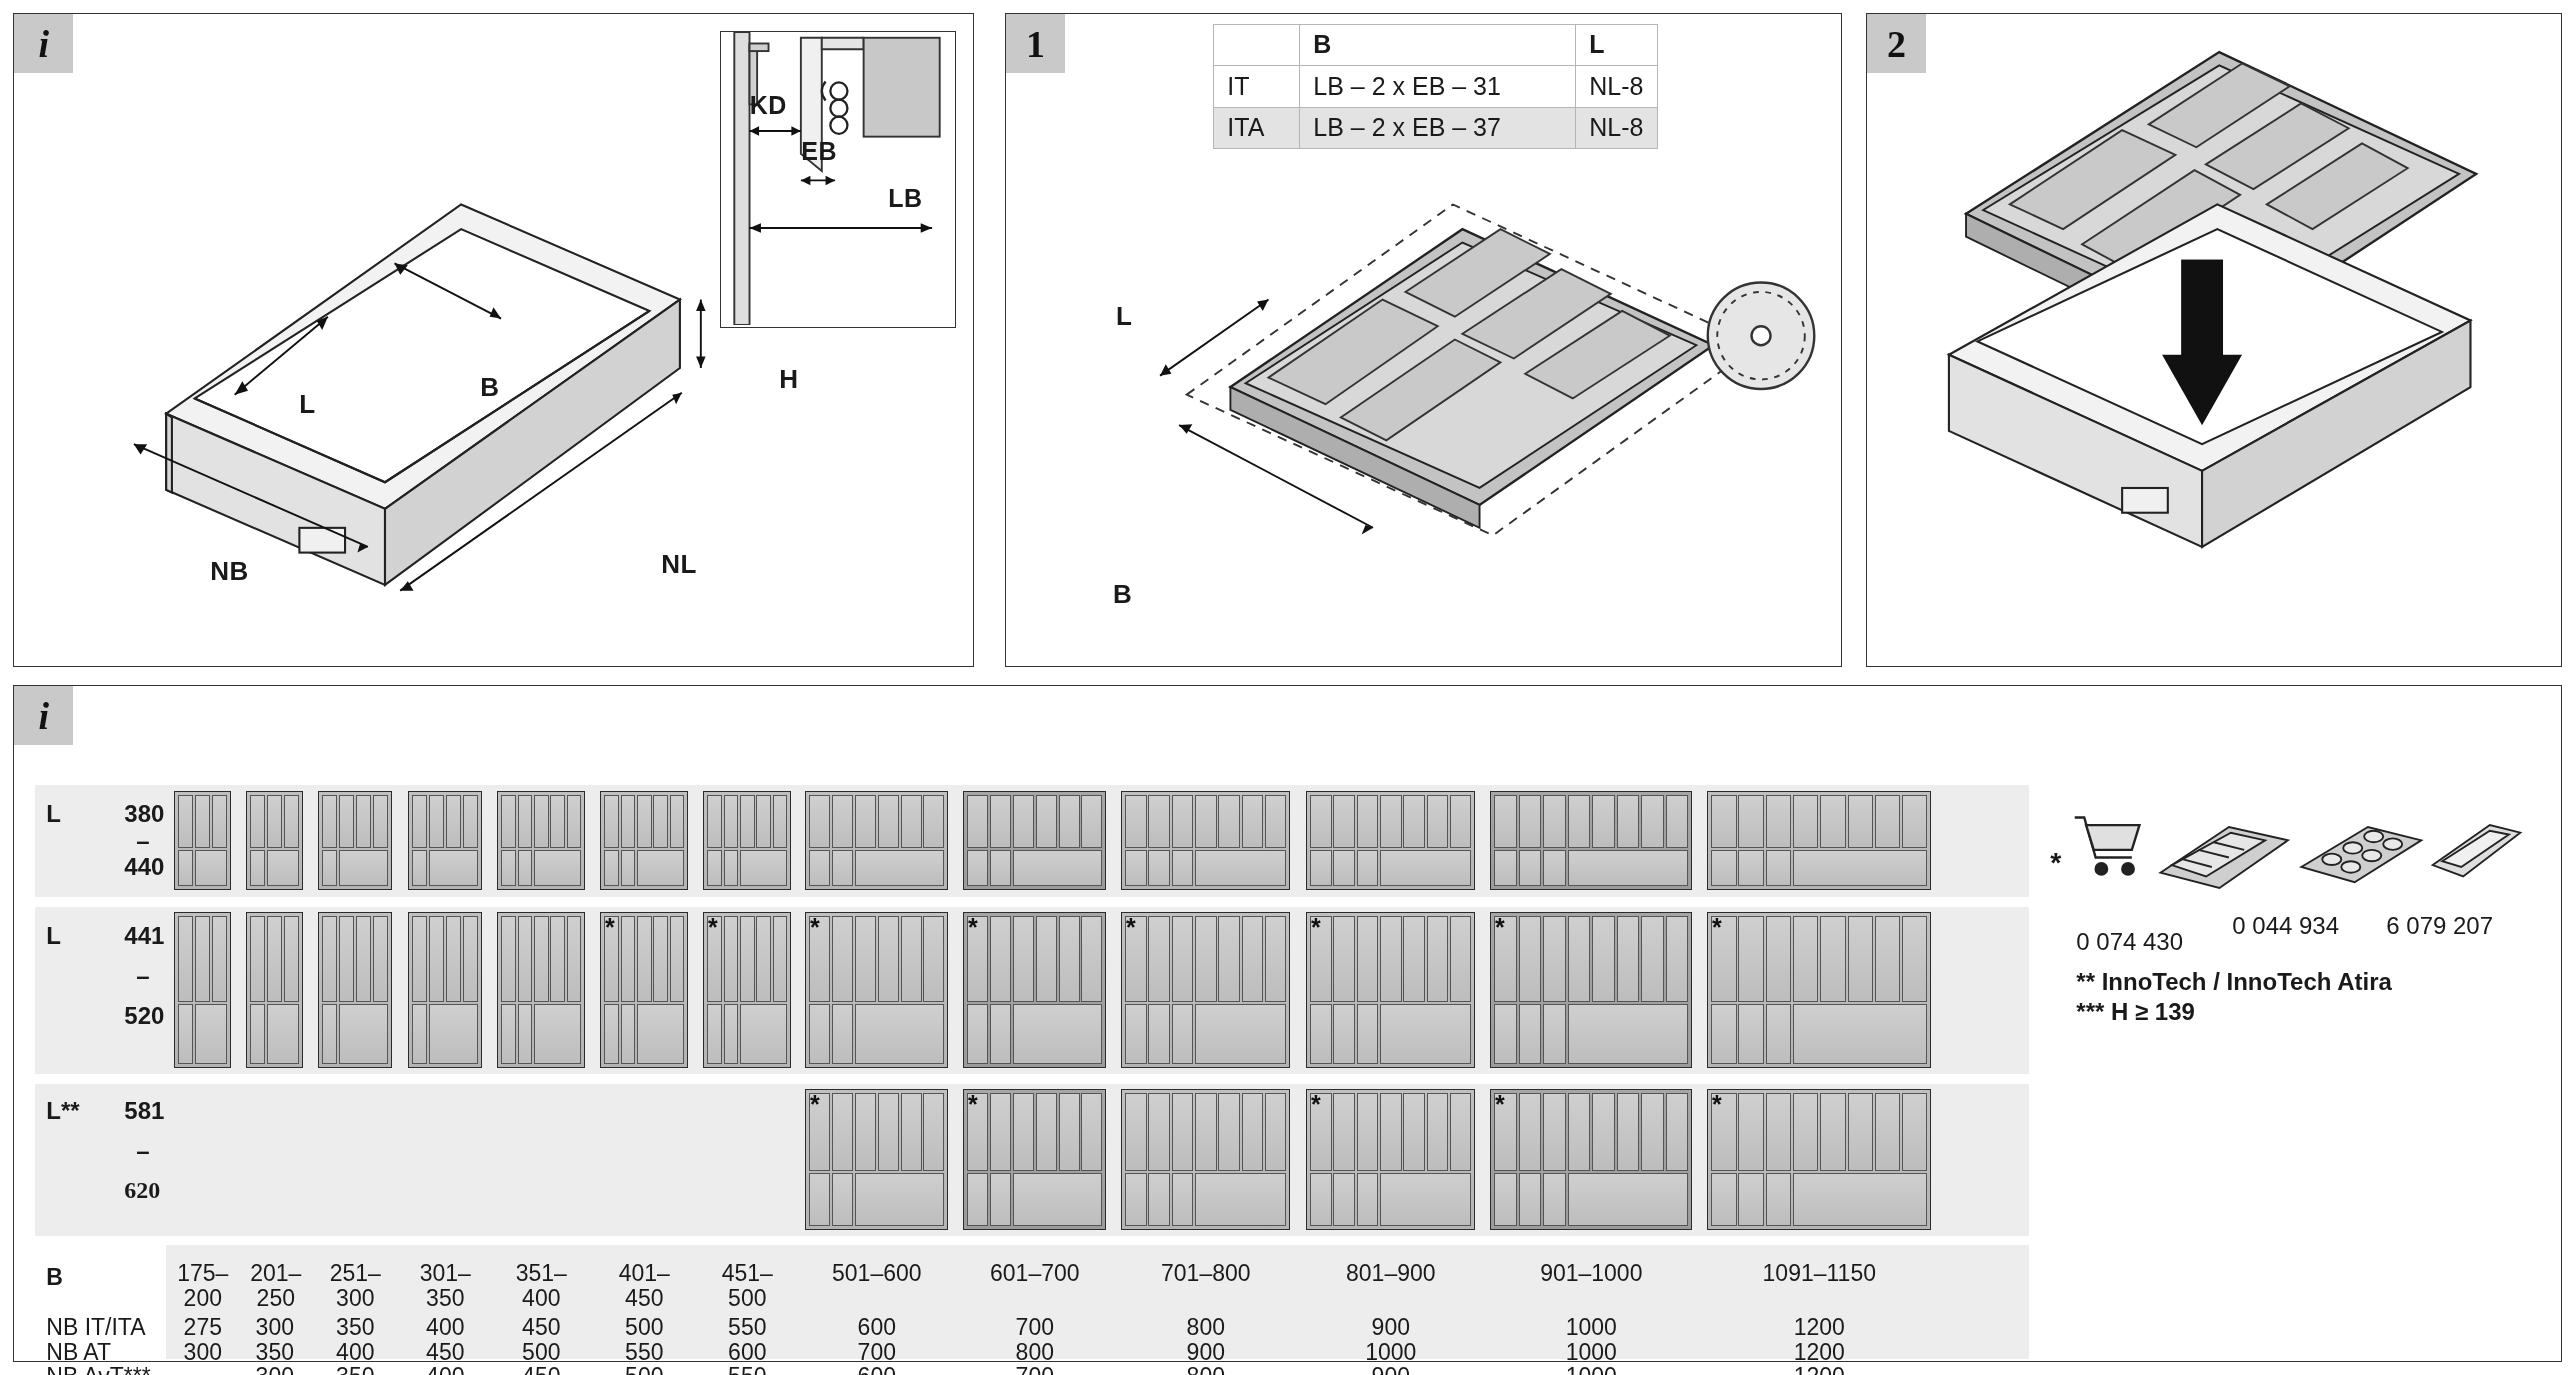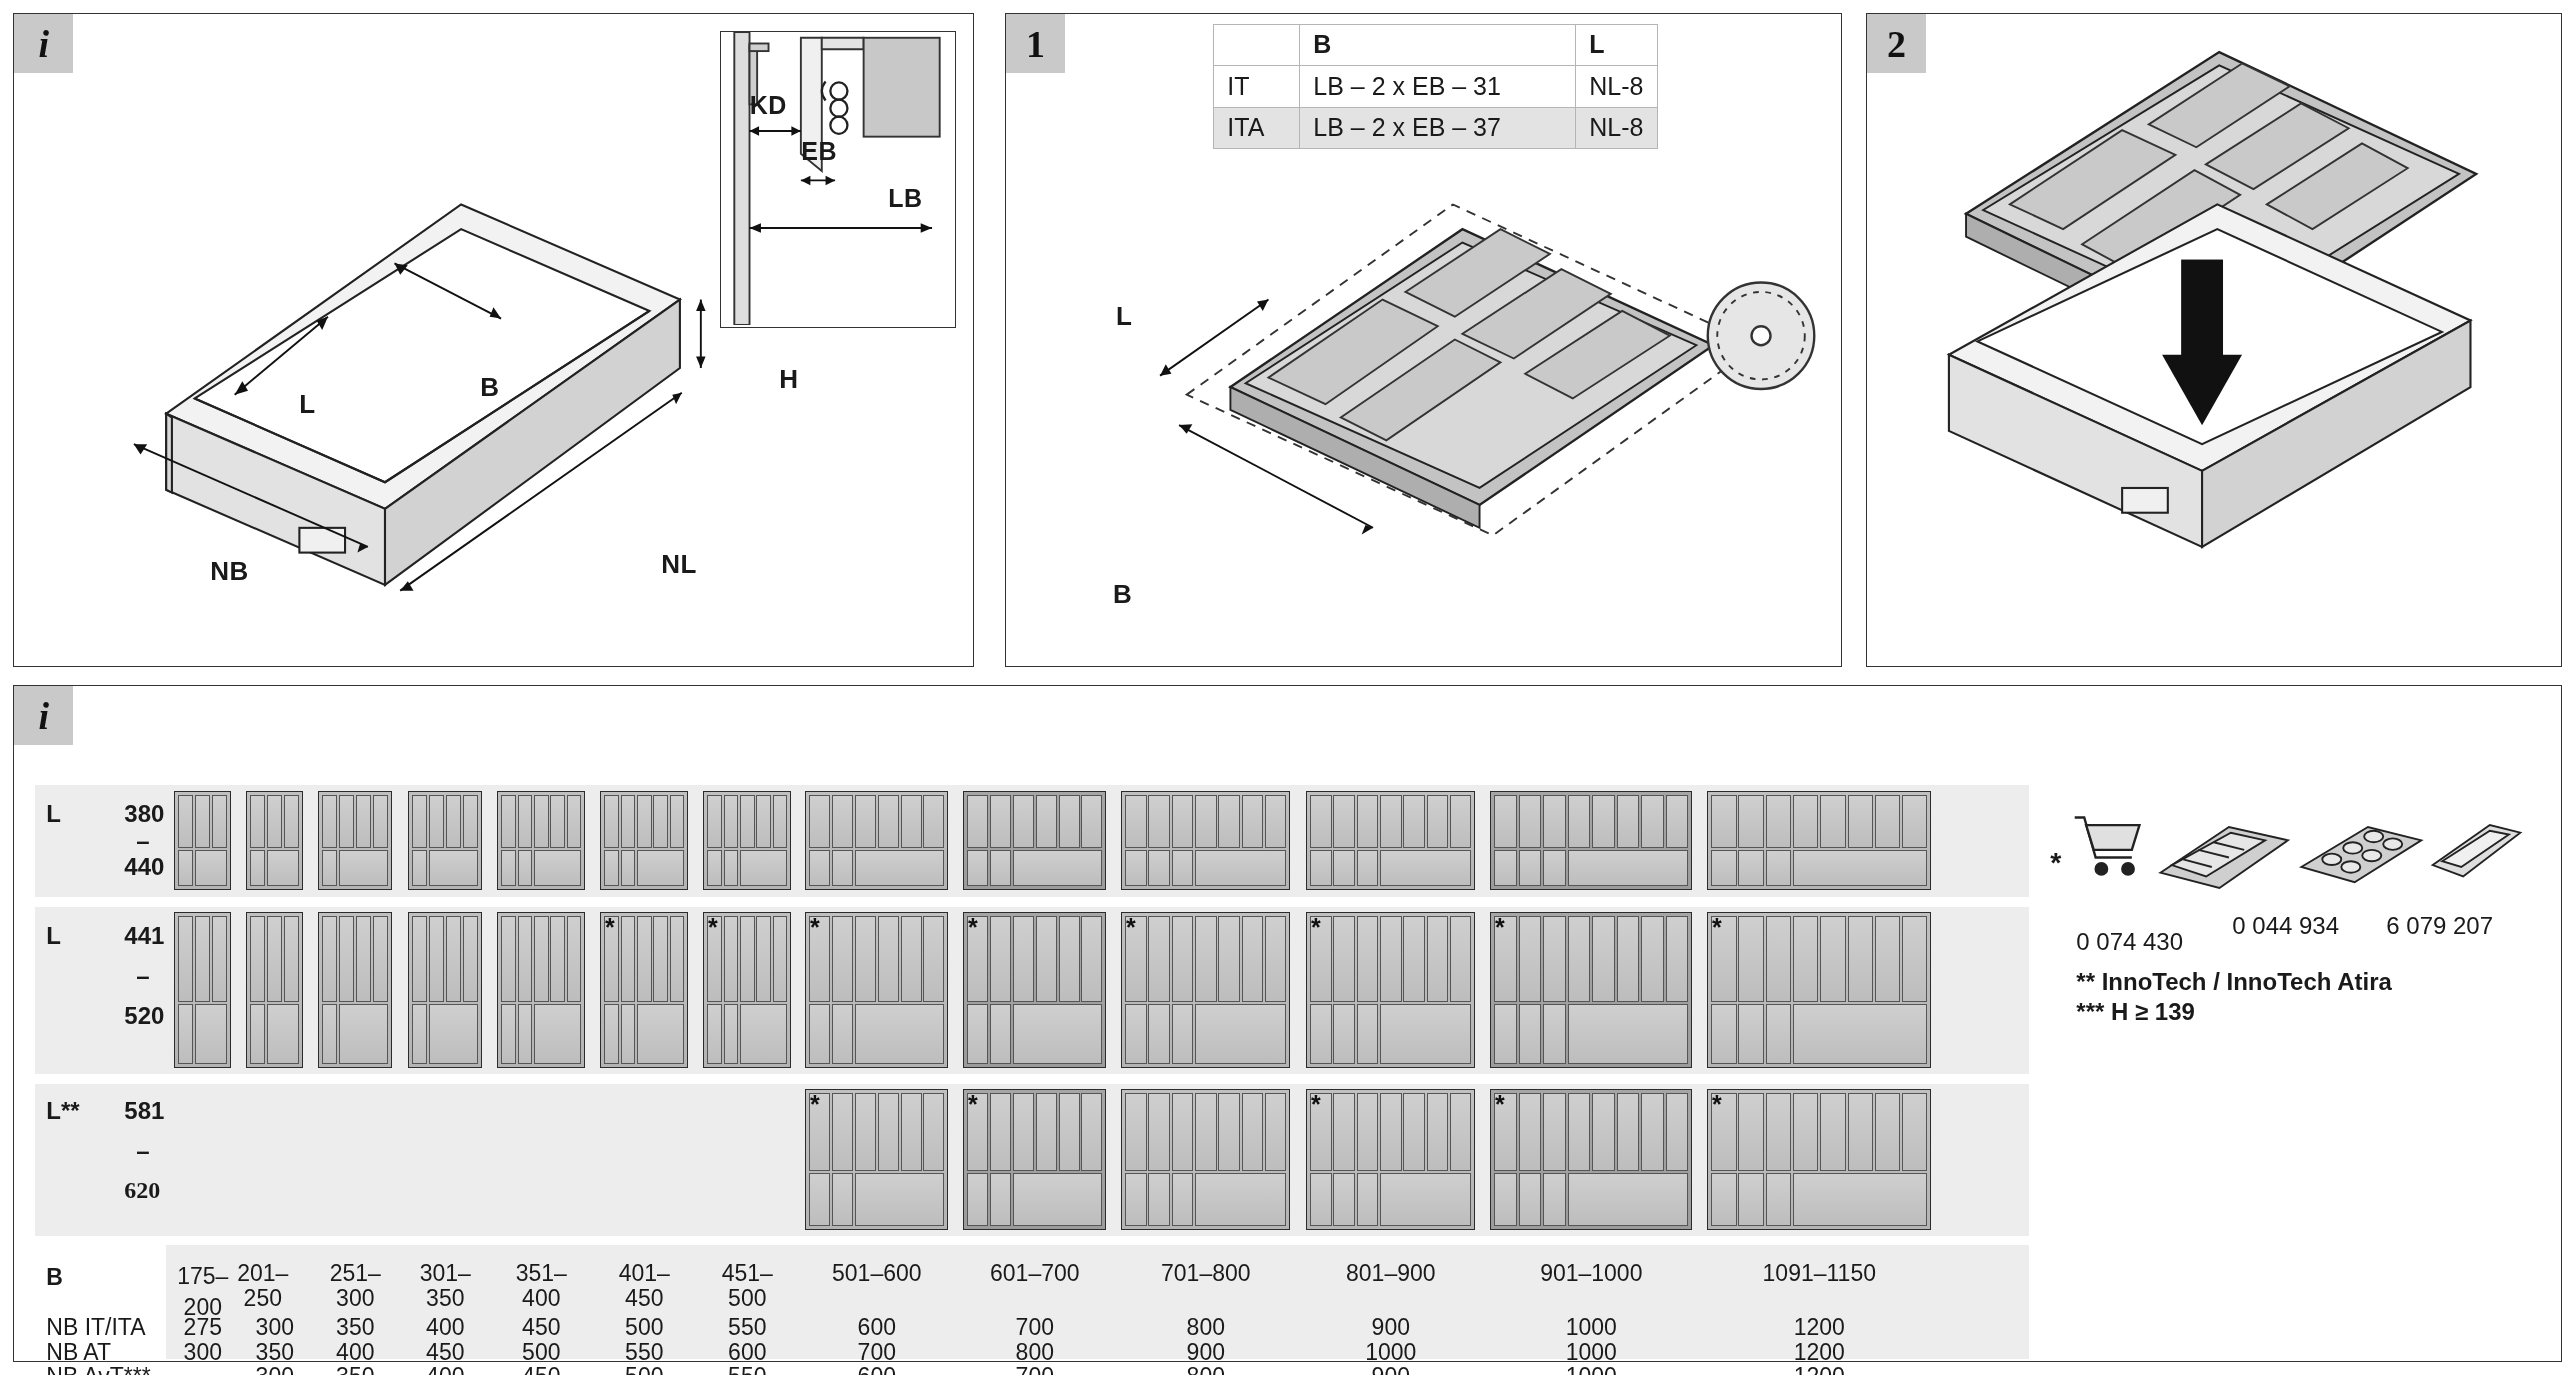--- a/index.html
+++ b/index.html
@@ -337,40 +337,40 @@
         <div class="c" style="grid-column: span 1;"></div>
         <div class="c" style="grid-column: span 2;"></div>
       </div>
       <div class="tray" style="left: 160px; top: 226px; width: 57px; height: 156px; grid-template-columns: repeat(3, 1fr); grid-template-rows: 1.45fr 1fr;">
         <div class="c"></div>
         <div class="c"></div>
         <div class="c"></div>
         <div class="c" style="grid-column: span 1;"></div>
         <div class="c" style="grid-column: span 2;"></div>
       </div>
-      <div class="cellnum" style="left: 160px; top: 575px; width: 57px; white-space: pre-line; line-height: 31px;">175–
+      <div class="cellnum" style="left: 160px; top: 575px; width: 57px; white-space: pre-line; line-height: 25px;">175–
 200</div>
       <div class="cellnum" style="left: 160px; top: 628px; width: 57px;">275</div>
       <div class="cellnum" style="left: 160px; top: 653px; width: 57px;">300</div>
       <div class="cellnum" style="left: 160px; top: 677px; width: 57px;">–</div>
       <div class="tray" style="left: 232px; top: 105px; width: 57px; height: 99px; grid-template-columns: repeat(3, 1fr); grid-template-rows: 1.45fr 1fr;">
         <div class="c"></div>
         <div class="c"></div>
         <div class="c"></div>
         <div class="c" style="grid-column: span 1;"></div>
         <div class="c" style="grid-column: span 2;"></div>
       </div>
       <div class="tray" style="left: 232px; top: 226px; width: 57px; height: 156px; grid-template-columns: repeat(3, 1fr); grid-template-rows: 1.45fr 1fr;">
         <div class="c"></div>
         <div class="c"></div>
         <div class="c"></div>
         <div class="c" style="grid-column: span 1;"></div>
         <div class="c" style="grid-column: span 2;"></div>
       </div>
-      <div class="cellnum" style="left: 220px; top: 575px; width: 57px; white-space: pre-line; line-height: 25px;">201–
+      <div class="cellnum" style="left: 233px; top: 575px; width: 57px; white-space: pre-line; line-height: 25px;">201–
 250</div>
       <div class="cellnum" style="left: 232px; top: 628px; width: 57px;">300</div>
       <div class="cellnum" style="left: 232px; top: 653px; width: 57px;">350</div>
       <div class="cellnum" style="left: 232px; top: 677px; width: 57px;">300</div>
       <div class="tray" style="left: 304px; top: 105px; width: 74px; height: 99px; grid-template-columns: repeat(4, 1fr); grid-template-rows: 1.45fr 1fr;">
         <div class="c"></div>
         <div class="c"></div>
         <div class="c"></div>
         <div class="c"></div>
         <div class="c" style="grid-column: span 1;"></div>

